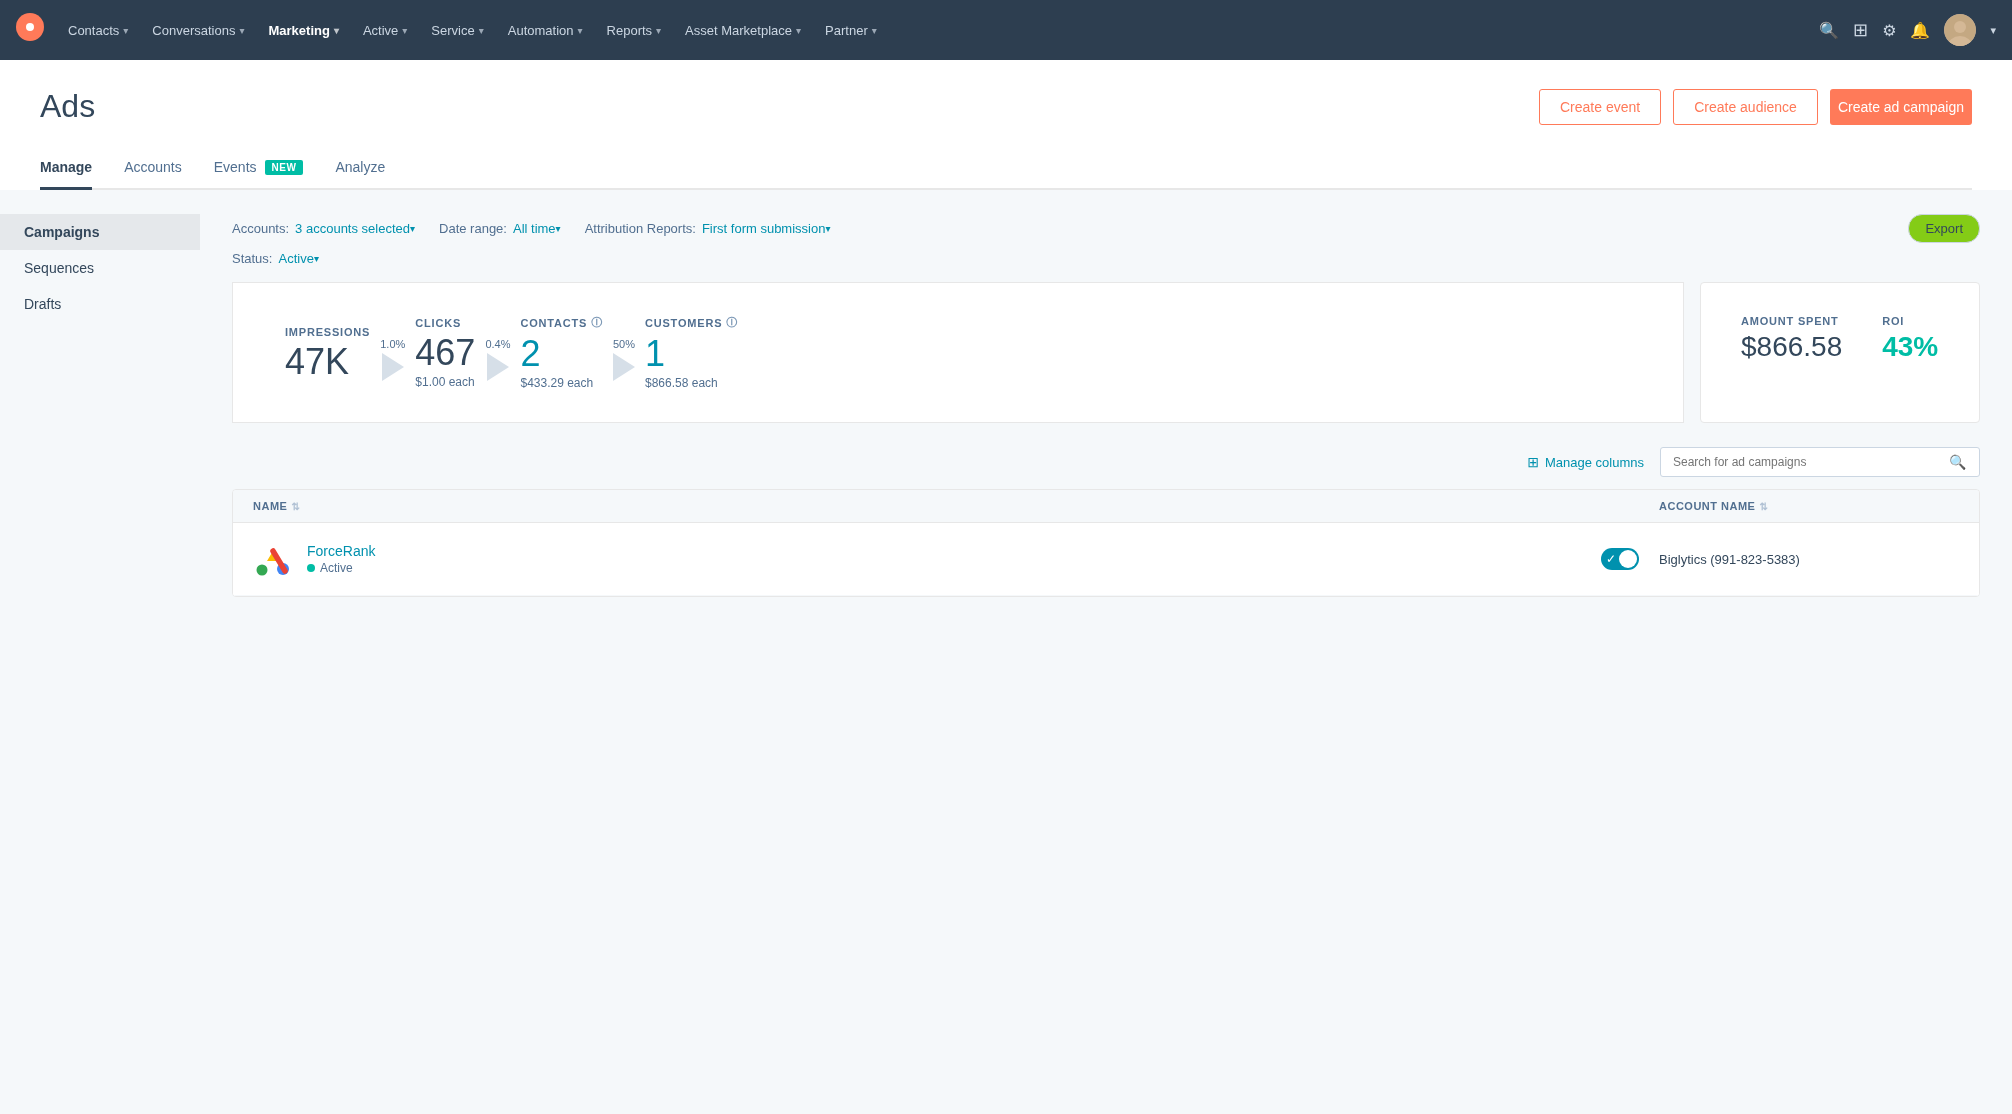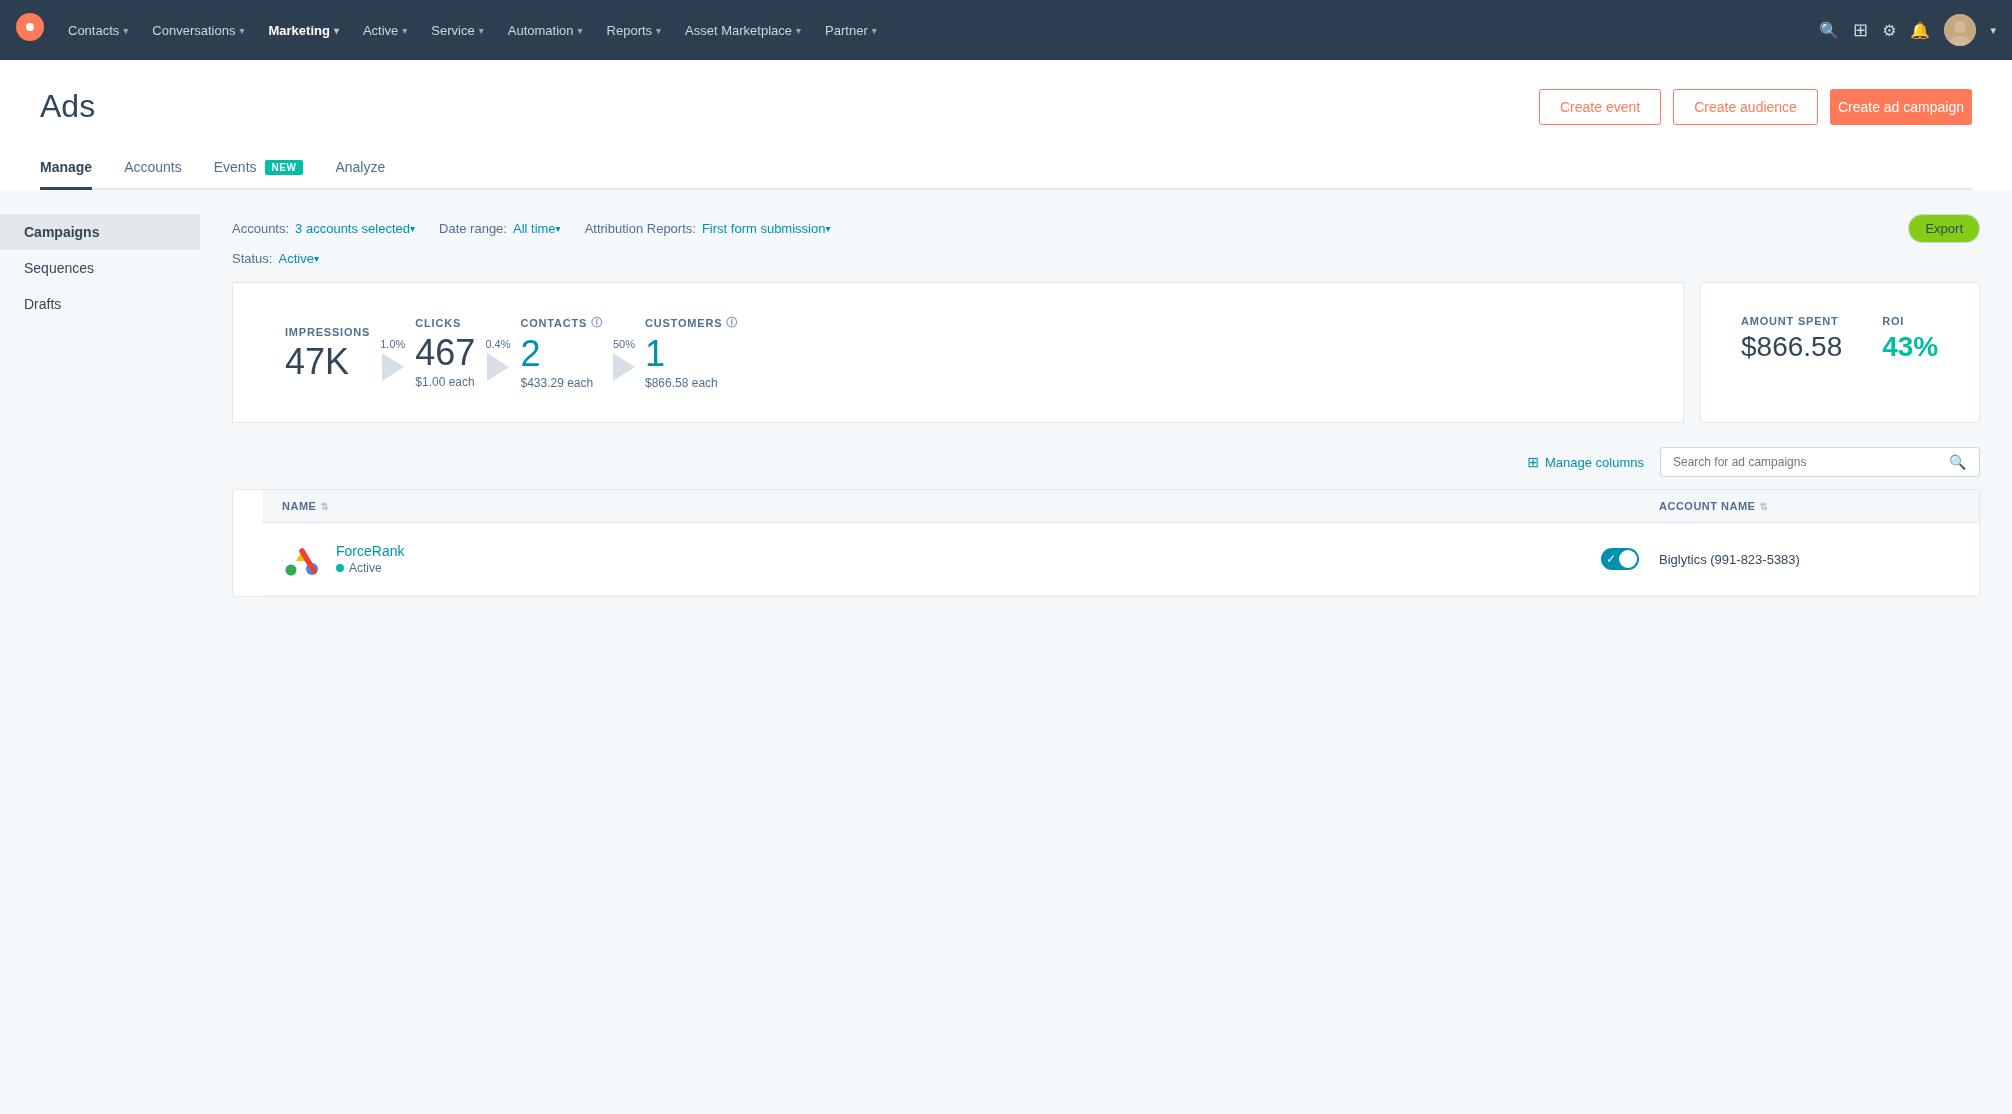--- a/index.html
+++ b/index.html
@@ -62,21 +62,21 @@
     .info-icon { font-size: 11px; color: #7c98b6; cursor: pointer; }
 
     
     .table-controls { display: flex; align-items: center; justify-content: flex-end; gap: 16px; margin-bottom: 12px; }
     .manage-columns-btn { display: flex; align-items: center; gap: 6px; color: #0091ae; font-size: 13px; cursor: pointer; background: none; border: none; }
     .search-box { display: flex; align-items: center; border: 1px solid #cbd6e2; border-radius: 3px; background: #fff; padding: 6px 12px; gap: 8px; width: 320px; }
     .search-box input { border: none; outline: none; font-size: 12px; color: #516f90; flex: 1; background: transparent; }
     .search-icon { color: #7c98b6; font-size: 14px; }
 
     
-    .table { background: #fff; border: 1px solid #e7e7e7; border-radius: 4px; overflow: hidden; padding-left: 29px; }
+    .table { background: #fff; border: 1px solid #e7e7e7; border-radius: 4px; overflow: hidden; }
     .table-header { display: flex; align-items: center; padding: 10px 20px; border-bottom: 1px solid #e7e7e7; background: #f5f8fa; }
     .th { font-size: 11px; font-weight: 700; color: #516f90; letter-spacing: 0.5px; text-transform: uppercase; display: flex; align-items: center; gap: 4px; }
     .th .sort-icon { font-size: 10px; color: #b0c1d4; }
     .th-name { flex: 1; }
     .th-account { width: 300px; }
     .table-row-item { display: flex; align-items: center; padding: 16px 20px; border-bottom: 1px solid #f5f8fa; background: #fff; }
     .campaign-logo { width: 40px; height: 40px; margin-right: 14px; display: flex; align-items: center; justify-content: center; }
     .campaign-info { flex: 1; }
     .campaign-name { color: #0091ae; font-size: 14px; font-weight: 500; cursor: pointer; }
     .campaign-status { display: flex; align-items: center; gap: 5px; font-size: 12px; color: #516f90; margin-top: 2px; }

